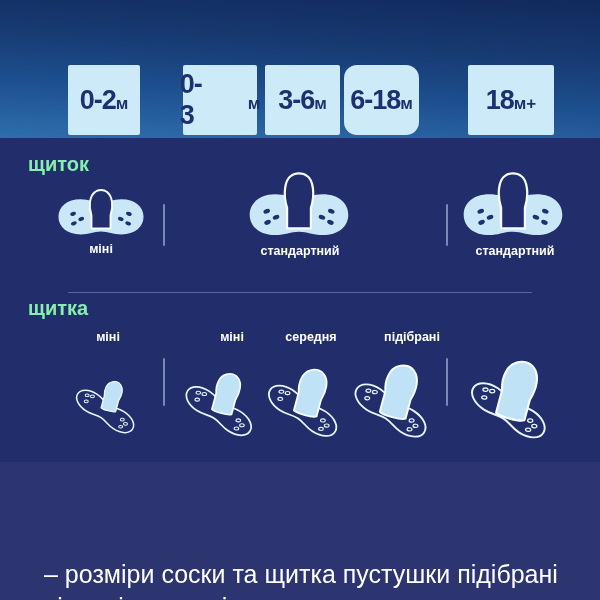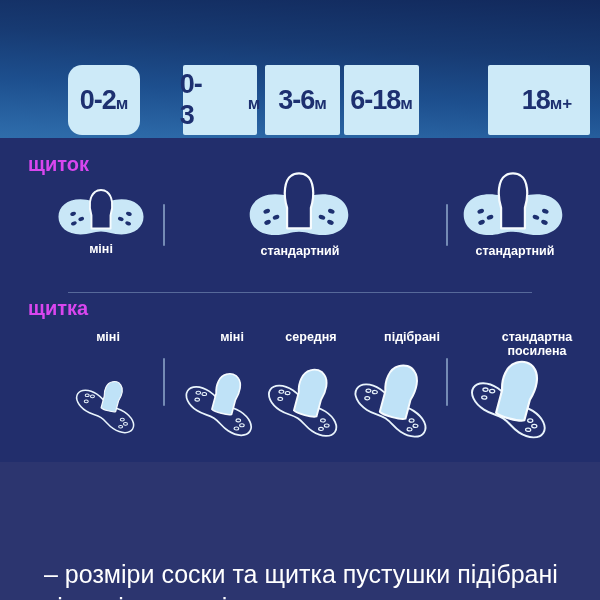--- a/index.html
+++ b/index.html
@@ -13,29 +13,29 @@
     position:absolute;left:0;top:0;width:600px;height:138px;
     background:linear-gradient(183deg,#12295c 0%,#173a72 35%,#1d4f8e 65%,#2b67a6 92%,#2f6dab 100%);
   }
   .tab{
     position:absolute;top:65px;height:70px;background:#cdeaf8;border-radius:2px;
     display:flex;align-items:center;justify-content:center;
     color:#1d3070;font-weight:bold;
   }
   .tab .num{font-size:27px;letter-spacing:-1px;}
   .tab .unit{font-size:17px;padding-top:8px;letter-spacing:0;}
-  .tab1{left:68px;width:72px;border-radius:14px;}
+  .tab1{left:68px;width:72px;}
   .tab2{left:183px;width:74px;gap:46px;}
   .tab3{left:265px;width:75px;}
-  .tab4{left:344px;width:75px;}
-  .tab5{left:488px;width:86px;padding-left:16px;}
+  .tab4{left:344px;width:75px;border-radius:13px;}
+  .tab5{left:468px;width:86px;}
   
   .main{position:absolute;left:0;top:138px;width:600px;height:324px;background:#222e6c;}
   .footerband{position:absolute;left:0;top:462px;width:600px;height:138px;background:#2c356f;}
-  .sec-title{position:absolute;color:#d946ef;font-weight:bold;font-size:20px;}
+  .sec-title{position:absolute;color:#86efac;font-weight:bold;font-size:20px;}
   .sec-title.shield{left:28px;top:153px;}
   .sec-title.teat{left:28px;top:297px;}
   .itemlabel{
     position:absolute;color:#ffffff;font-weight:bold;font-size:12.5px;
     text-align:center;line-height:1.15;
   }
   .vdiv{position:absolute;width:2px;background:rgba(186,216,242,0.55);border-radius:1px;}
   .hdiv{position:absolute;height:1px;background:rgba(186,216,242,0.35);}
   .pacsvg{position:absolute;}
   
@@ -126,21 +126,20 @@
   <div class="vdiv" style="left:446px;top:204px;height:42px;"></div>
 
   <div class="hdiv" style="left:68px;top:292px;width:464px;"></div>
 
   <div class="sec-title teat">щитка</div>
 
   <div class="itemlabel" style="left:58px;top:330px;width:100px;">міні</div>
   <div class="itemlabel" style="left:182px;top:330px;width:100px;">міні</div>
   <div class="itemlabel" style="left:261px;top:330px;width:100px;text-align:center;">середня</div>
   <div class="itemlabel" style="left:362px;top:330px;width:100px;">підібрані</div>
-  <div class="itemlabel" style="left:495px;top:330px;width:84px;">стандартна посилена</div>
 
   <svg class="pacsvg" style="left:64px;top:372px;" width="88" height="69" viewBox="0 0 140 110">
     <g transform="translate(66,62) rotate(33)" fill="none" stroke="#e9f4fc" stroke-width="2.4">
       <path d="M -26,-15 C -15,-15 -10,-11 0,-11 C 10,-11 15,-15 26,-15 C 41,-15 52,-8 52,1 C 52,10 41,17 26,17 C 15,17 10,13 0,13 C -10,13 -15,17 -26,17 C -41,17 -52,10 -52,1 C -52,-8 -41,-15 -26,-15 Z"></path>
       <g stroke-width="1.6">
         <ellipse cx="-38" cy="-5" rx="3.2" ry="2.1" transform="rotate(-30 -38 -5)"></ellipse>
         <ellipse cx="-30" cy="-8" rx="3.2" ry="2.1" transform="rotate(-30 -30 -8)"></ellipse>
         <ellipse cx="-34" cy="4" rx="3.2" ry="2.1" transform="rotate(-30 -34 4)"></ellipse>
         <ellipse cx="30" cy="-3" rx="3.2" ry="2.1" transform="rotate(-30 30 -3)"></ellipse>
         <ellipse cx="38" cy="0" rx="3.2" ry="2.1" transform="rotate(-30 38 0)"></ellipse>

